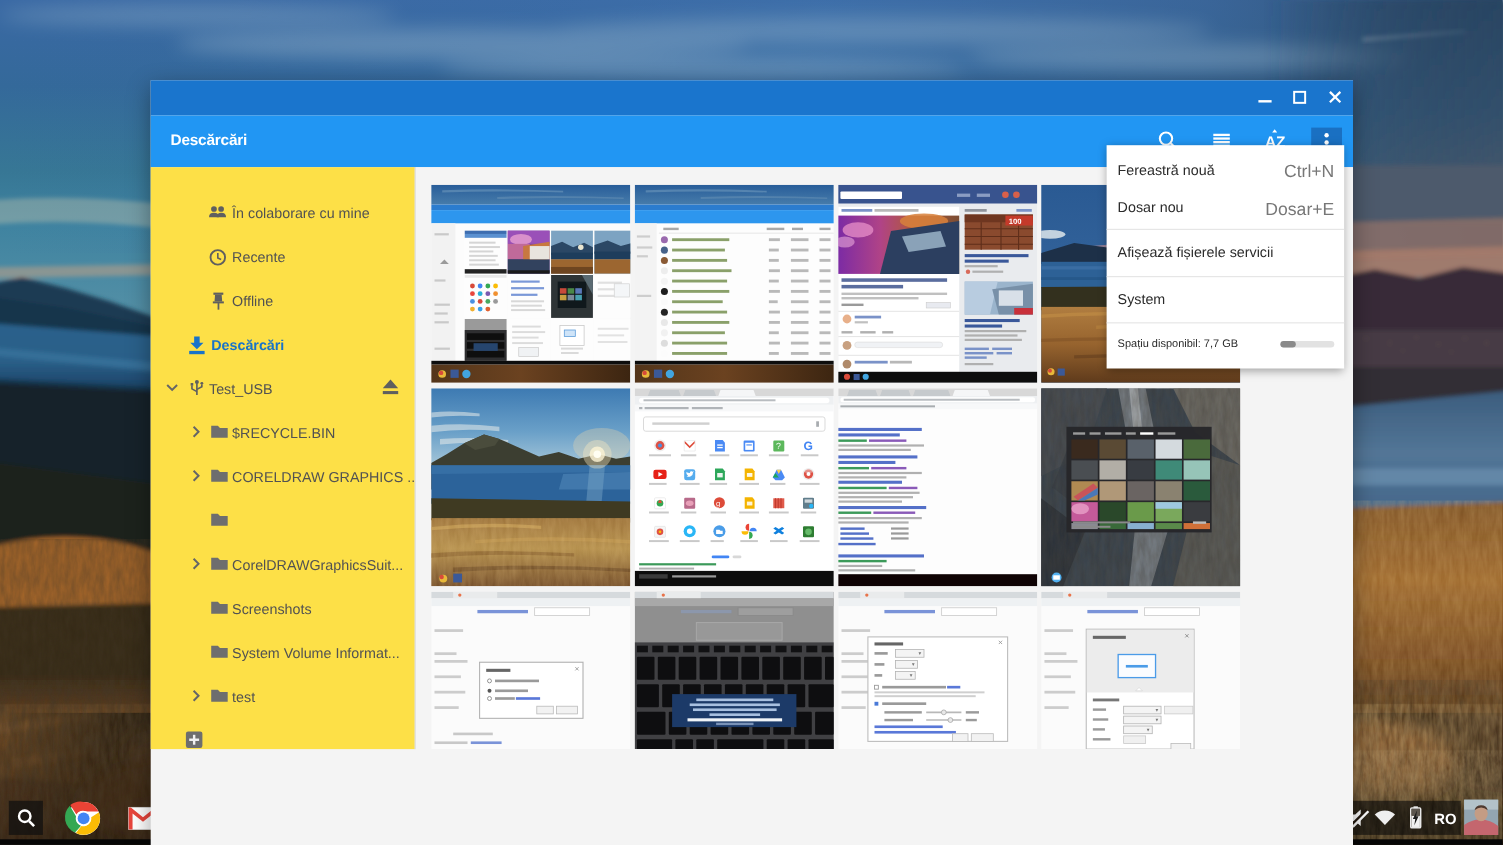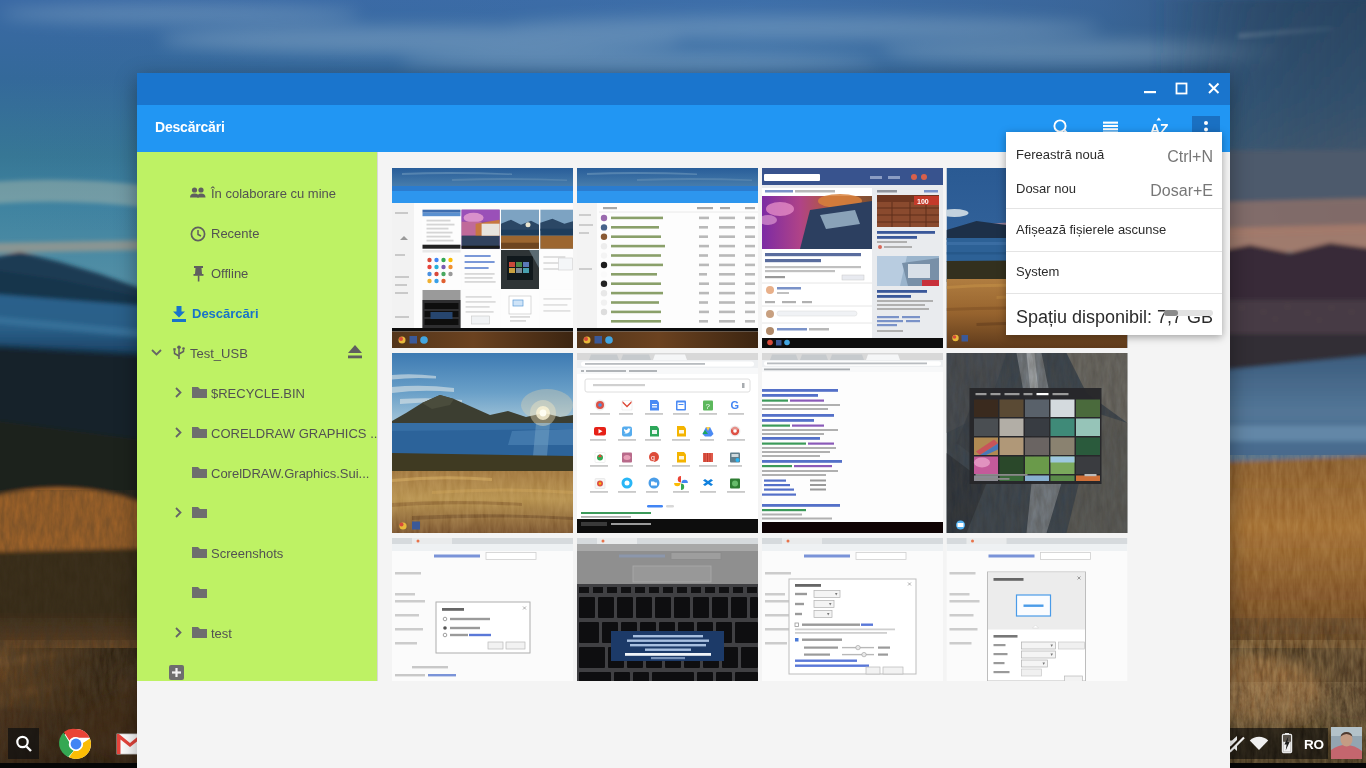--- a/index.html
+++ b/index.html
@@ -6,21 +6,21 @@
 html,body { width:1366px; height:768px; overflow:hidden; font-family:"Liberation Sans",sans-serif; }
 #stage { position:relative; width:1366px; height:768px; overflow:hidden; background:#3a5a78; }
 .abs { position:absolute; }
 
 
 #win { position:absolute; left:137px; top:73px; width:1093px; height:704px;
   box-shadow:0 6px 20px rgba(0,0,0,0.38); background:#f4f4f4; }
 #titlebar { position:absolute; left:0; top:0; width:1093px; height:32px; background:#1a75cd; }
 #toolbar { position:absolute; left:0; top:32px; width:1093px; height:47px; background:#2196f3; }
 #toolbar .title { position:absolute; left:18px; top:14px; color:#fff; font-size:14px; font-weight:700; letter-spacing:-0.2px; }
-#sidebar { position:absolute; left:0; top:79px; width:240px; height:529px; background:#bef264; }
+#sidebar { position:absolute; left:0; top:79px; width:240px; height:529px; background:#fde047; }
 #sidedivider { position:absolute; left:240px; top:79px; width:1px; height:529px; background:#d8d8d8; }
 #content { position:absolute; left:241px; top:79px; width:852px; height:529px; background:#f4f4f4; overflow:hidden; }
 
 .navrow { position:absolute; height:40px; line-height:40px; font-size:13px; color:#525252; white-space:nowrap; letter-spacing:0; }
 
 
 #menu { position:absolute; left:1006px; top:132px; width:216px; height:203px; background:#fff;
   box-shadow:0 2px 8px rgba(0,0,0,0.35); z-index:50;padding-left:12px; }
 .mrow { position:absolute; left:10px; right:4px; font-size:13px; color:#2b2b2b; }
 .mrow .sc { position:absolute; right:5px; top:0; color:#777; font-size:16px; }
@@ -342,22 +342,23 @@
     </g>
   </svg>
   <div id="sidebar">
     <div class="navrow" style="left:74px;top:22px">În colaborare cu mine</div>
     <div class="navrow" style="left:74px;top:62px">Recente</div>
     <div class="navrow" style="left:74px;top:102px">Offline</div>
     <div class="navrow sel" style="left:55px;top:142px;color:#1873c9;font-weight:700">Descărcări</div>
     <div class="navrow" style="left:53px;top:182px">Test_USB</div>
     <div class="navrow" style="left:74px;top:222px">$RECYCLE.BIN</div>
     <div class="navrow" style="left:74px;top:262px">CORELDRAW GRAPHICS ...</div>
-    <div class="navrow" style="left:74px;top:302px">CorelDRAW.Graphics.Sui...</div>
+    <div class="navrow" style="left:74px;top:342px">CorelDRAWGraphicsSuit...</div>
     <div class="navrow" style="left:74px;top:382px">Screenshots</div>
+    <div class="navrow" style="left:74px;top:422px">System Volume Informat...</div>
     <div class="navrow" style="left:74px;top:462px">test</div>
     <svg class="abs" style="left:0;top:0" width="240" height="529">
 
       <g transform="translate(53,34)" fill="#5f5f5f">
         <circle cx="4.5" cy="4" r="2.6"></circle>
             <circle cx="11" cy="4" r="2.6"></circle>
         <path d="M0,11.5 Q0,7.5 4.5,7.5 Q9,7.5 9,11.5 Z"></path>
         <path d="M7,11.5 Q7.5,7.5 11,7.5 Q15.5,7.5 15.5,11.5 Z"></path>
       </g>
 
@@ -1416,22 +1417,22 @@
     <rect x="118" y="138" width="18" height="7" fill="#f2f2f2" stroke="#b8b8b8" stroke-width="0.7"></rect>
   </g>
   </svg>
   </div>
 </div>
 
 <div id="menu">
   <div class="mrow" style="top:15px">Fereastră nouă<span class="sc" style="top:1px">Ctrl+N</span></div>
   <div class="mrow" style="top:49px">Dosar nou<span class="sc" style="top:1px">Dosar+E</span></div>
   <div class="mdiv" style="top:76px"></div>
-  <div class="mrow" style="top:90px">Afișează fișierele ascunse</div>
+  <div class="mrow" style="top:90px">Afișează fișierele servicii</div>
   <div class="mdiv" style="top:119px"></div>
   <div class="mrow" style="top:132px">System</div>
   <div class="mdiv" style="top:161px"></div>
-  <div class="mrow" style="top:175px;font-size:18px">Spațiu disponibil: 7,7 GB</div>
+  <div class="mrow" style="top:175px;font-size:10px">Spațiu disponibil: 7,7 GB</div>
   <div class="abs" style="left:158px;top:178px;width:49px;height:6px;border-radius:3px;background:#e2e2e2"></div>
   <div class="abs" style="left:158px;top:178px;width:14px;height:6px;border-radius:3px;background:#8a8a8a"></div>
 </div>
 
 </div>
 
 </body></html>

